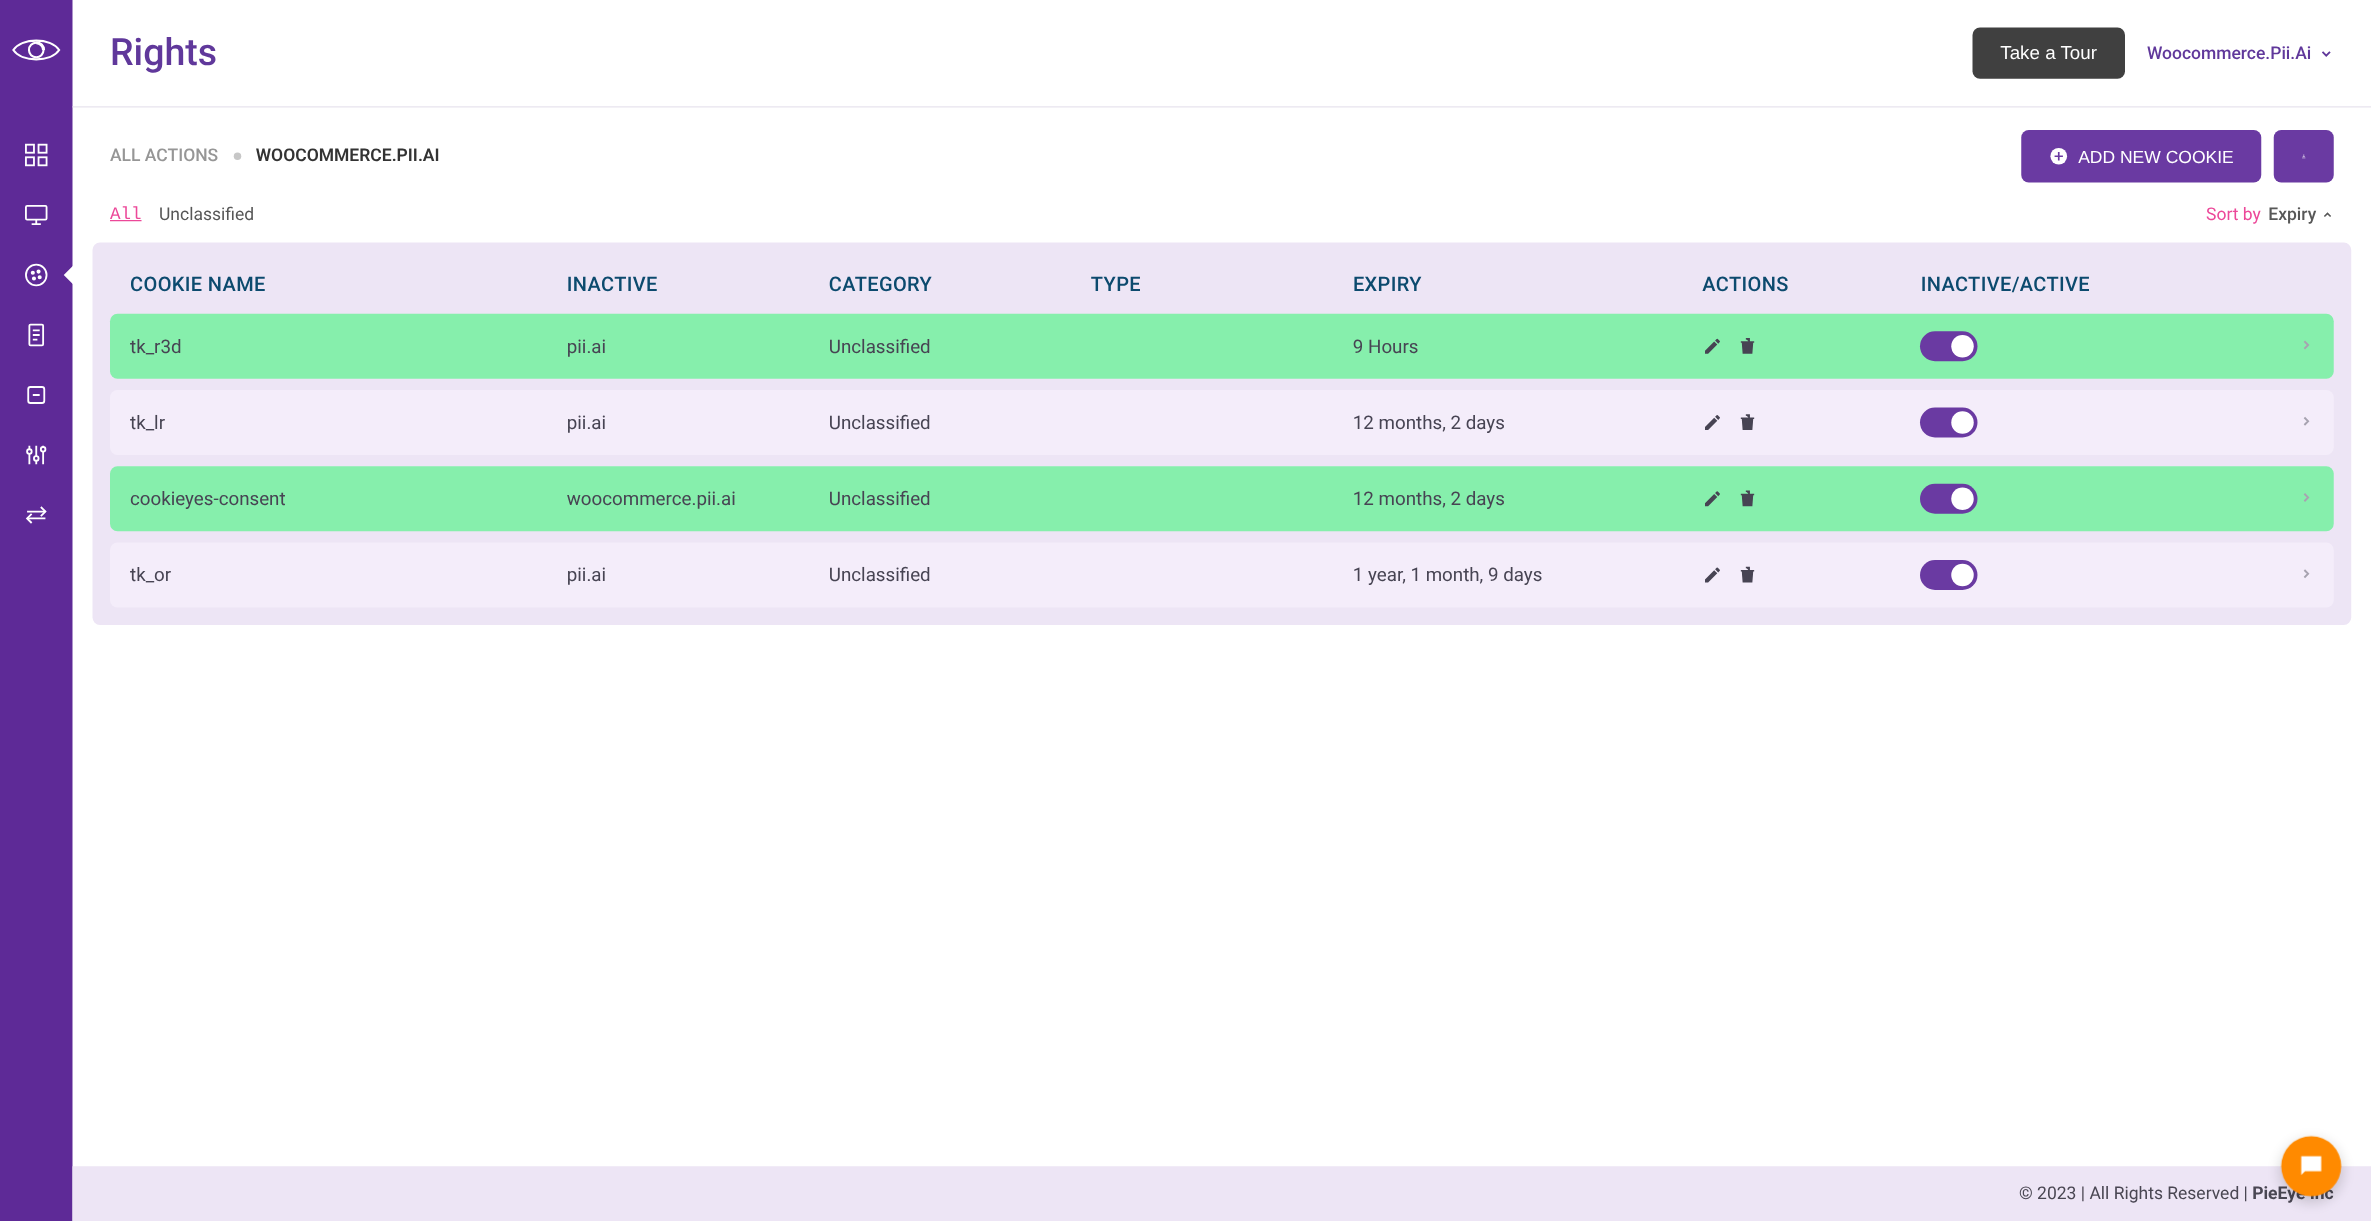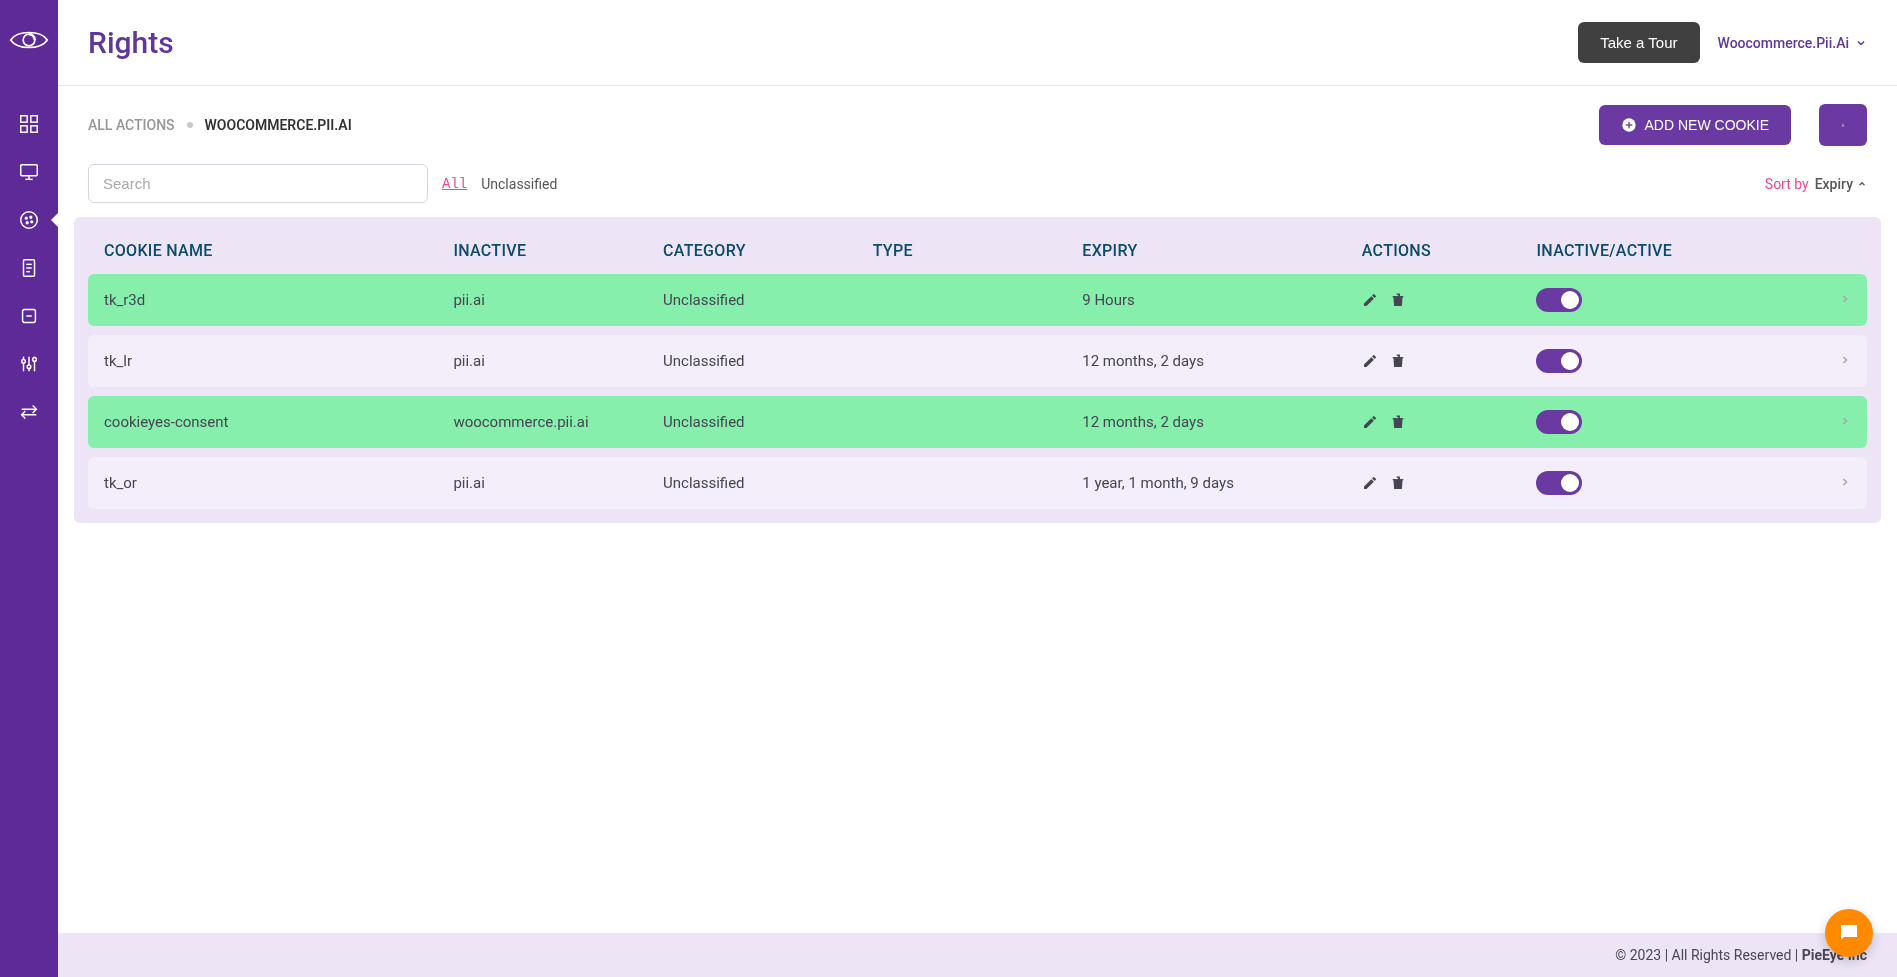--- a/index.html
+++ b/index.html
@@ -21,21 +21,21 @@
   .header-right { display:flex; align-items:center; gap:18px; }
   .btn { border:none; padding:12px 22px; border-radius:6px; font-size:15px; font-weight:500; cursor:pointer; }
   .btn-primary { background:#404040; color:#fff; }
   .domain-selector { display:flex; align-items:center; gap:6px; cursor:pointer; color:#60389b; font-size:14px; font-weight:500; }
 
   .toolbar { display:flex; align-items:center; justify-content:space-between; padding:18px 30px 0; }
   .breadcrumb { display:flex; align-items:center; gap:12px; font-size:14px; }
   .breadcrumb-all { color:#969696; font-weight:500; }
   .breadcrumb-dot { width:6px; height:6px; border-radius:50%; background:#c7c7c7; }
   .breadcrumb-current { color:#333; font-weight:600; }
-  .toolbar-right { display:flex; gap:28px;align-items:center; }
+  .toolbar-right { display:flex; gap:10px; }
   .btn-add { background:#6a3aa2; color:#fff; font-size:14px; padding:12px 22px; display:flex; align-items:center; gap:8px; }
   .btn-download { background:#6a3aa2; color:#fff; width:48px; height:42px; display:flex; align-items:center; justify-content:center; }
 
   .filterbar { display:flex; align-items:center; justify-content:space-between; padding:18px 30px 14px; }
   .filter-left { display:flex; align-items:center; gap:14px; }
   .search-input { width:340px; padding:10px 14px; border:1px solid #d9d4e5; border-radius:6px; font-size:15px; outline:none; }
   .search-input::placeholder { color:#aaa; }
   .filter-chip { font-size:14px; color:#575757; cursor:pointer; }
   .filter-chip.active { color:#ec4899; text-decoration:underline;font-family:Liberation Mono, monospace; }
   .sort-wrap { display:flex; align-items:center; gap:6px; font-size:14px; }
@@ -176,21 +176,20 @@
               <path d="M12 3 L12 15"></path>
               <polyline points="7 11 12 16 17 11"></polyline>
               <line x1="4" y1="20" x2="20" y2="20"></line>
             </svg>
         </button>
       </div>
     </div>
 
     <div class="filterbar">
       <div class="filter-left">
-        <input class="search-input" placeholder="Search" style="">
         <span class="filter-chip active">All</span>
         <span class="filter-chip">Unclassified</span>
       </div>
       <div class="sort-wrap">
         <span class="sort-label">Sort by</span>
         <span class="sort-value">
           <span>Expiry</span>
           <svg width="10" height="10" viewBox="0 0 24 24" fill="none" stroke="#575757" stroke-width="3">
               <polyline points="6 15 12 9 18 15"></polyline>
             </svg>

